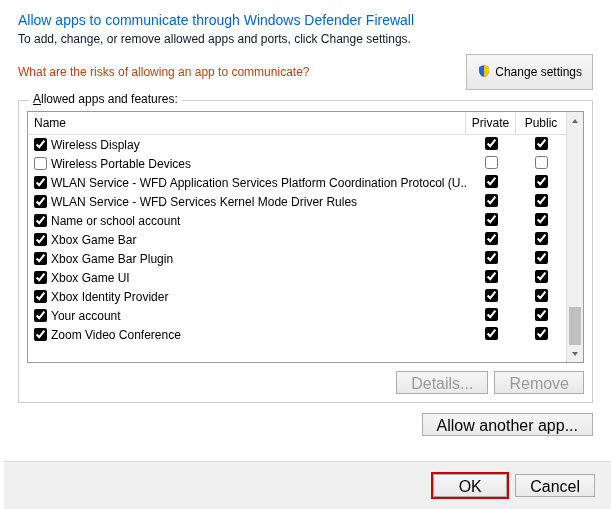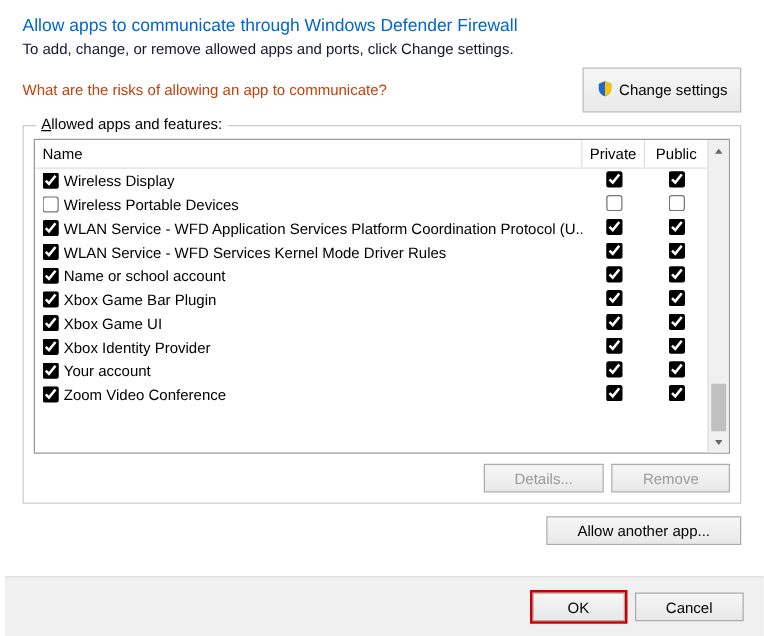--- a/index.html
+++ b/index.html
@@ -139,22 +139,22 @@
   }
   .below-row {
     display: flex;
     justify-content: flex-end;
     gap: 6px;
     margin-top: 8px;
   }
   .btn {
     background: linear-gradient(#f6f6f6,#e9e9e9);
     border: 1px solid #acacac;
-    padding: 3px 24px;
-    font-size: 12px;
+    padding: 3px 14px;
+    font-size: 16px;
     cursor: pointer;
     height: 23px;
     min-width: 80px;
   }
   .btn.disabled {
     color: #9a9a9a;
     cursor: default;
   }
   .allow-row {
     display: flex;
@@ -246,20 +246,28 @@
                 <input type="checkbox" checked="" style="">
                 <span>WLAN Service - WFD Services Kernel Mode Driver Rules</span>
               </div>
               <div class="cpriv"><input type="checkbox" checked="" style=""></div>
               <div class="cpub"><input type="checkbox" checked="" style=""></div>
             </div>
             <div class="row">
               <div class="cname">
                 <input type="checkbox" checked="" style="">
                 <span>Name or school account</span>
+              </div>
+              <div class="cpriv"><input type="checkbox" checked="" style=""></div>
+              <div class="cpub"><input type="checkbox" checked="" style=""></div>
+            </div>
+            <div class="row">
+              <div class="cname">
+                <input type="checkbox" checked="" style="">
+                <span>Xbox Game Bar</span>
               </div>
               <div class="cpriv"><input type="checkbox" checked="" style=""></div>
               <div class="cpub"><input type="checkbox" checked="" style=""></div>
             </div>
             <div class="row">
               <div class="cname">
                 <input type="checkbox" checked="" style="">
                 <span>Xbox Game Bar Plugin</span>
               </div>
               <div class="cpriv"><input type="checkbox" checked="" style=""></div>

